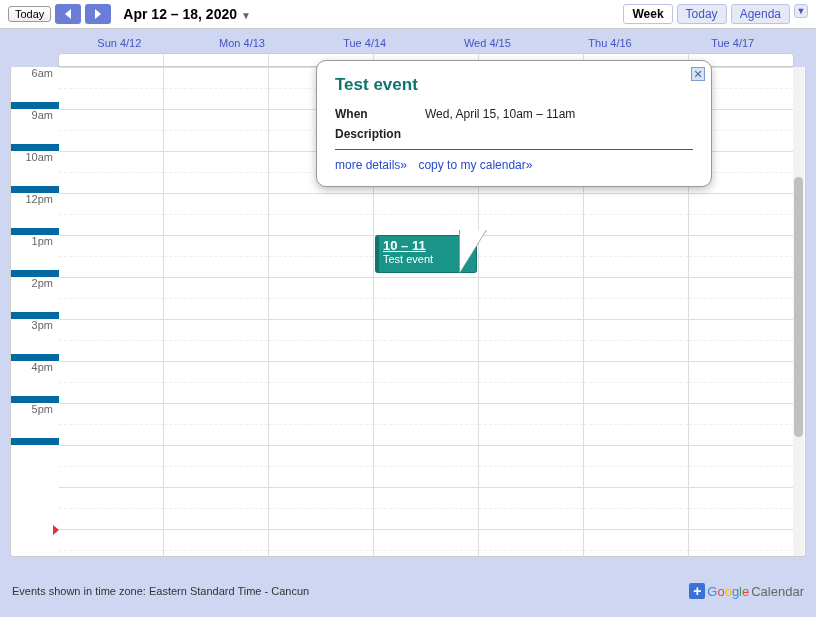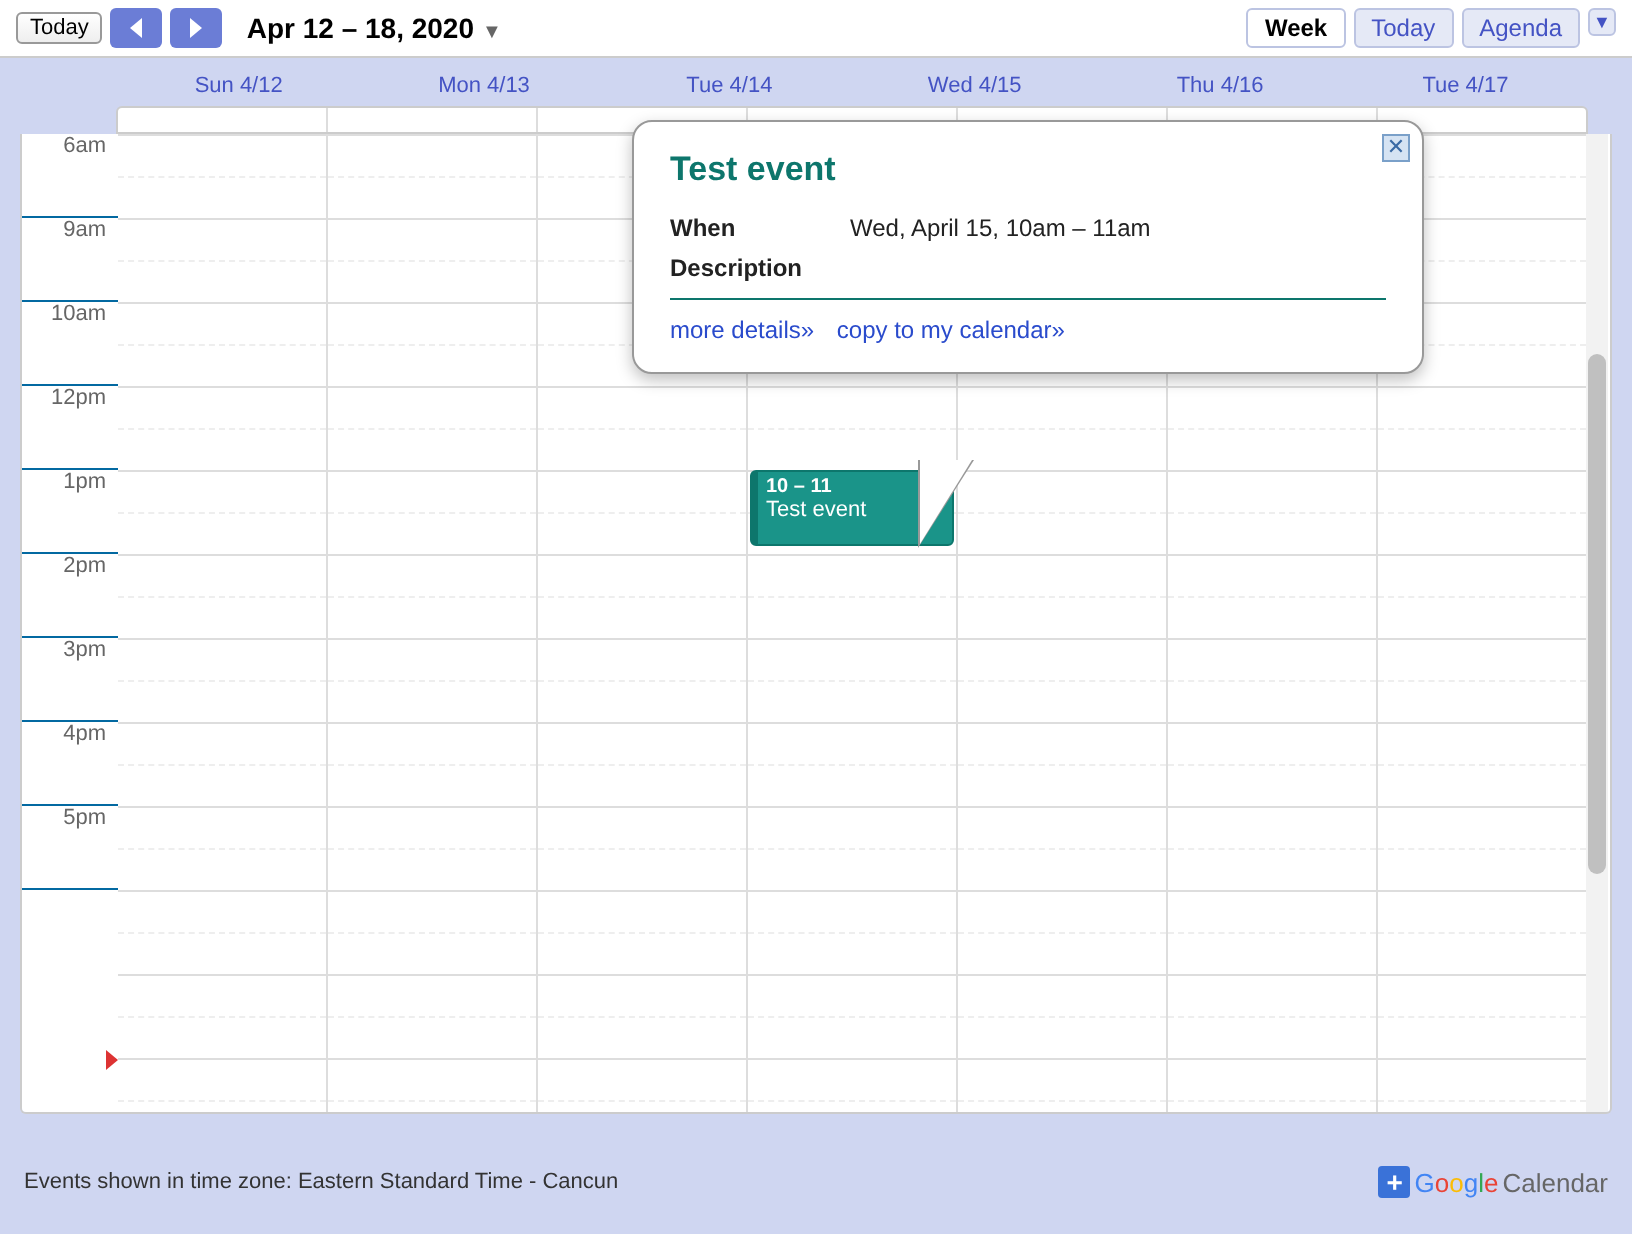--- a/index.html
+++ b/index.html
@@ -17,29 +17,29 @@
 .agenda-dd { width: 14px; height: 14px; background: #e5e9f6; border: 1px solid #bcc4e2; border-radius: 3px; display: inline-flex; align-items: center; justify-content: center; color: #4453c4; font-size: 9px; cursor: pointer; }
 .cal-wrap { background: #cfd6f1; padding: 4px 10px 0 10px; position: relative; }
 .day-headers { display: flex; margin-left: 48px; padding-right: 12px; }
 .day-header { flex: 1; text-align: center; font-size: 11px; color: #4453c4; padding: 4px 0; cursor: pointer; }
 .allday-row { display: flex; margin-left: 48px; margin-right: 12px; height: 14px; background: #fff; border: 1px solid #ccc; border-radius: 3px 3px 0 0; }
 .allday-cell { flex: 1; border-right: 1px solid #ddd; }
 .allday-cell:last-child { border-right: 0; }
 .grid-scroll { position: relative; height: 490px; overflow-y: auto; overflow-x: hidden; background: #fff; margin-right: 0; border: 1px solid #ccc; border-top: 0; border-radius: 0 0 3px 3px; }
 .grid-inner { position: relative; height: 1008px; }
 .hour-labels { position: absolute; left: 0; top: 0; width: 48px; }
-.hour-label { height: 42px; text-align: right; padding-right: 6px; font-size: 11px; color: #666; border-bottom: 1px solid #0369a1; }
+.hour-label { height: 42px; text-align: right; padding-right: 6px; font-size: 11px; color: #666; border-bottom: 7px solid #0369a1; }
 .day-cols { position: absolute; left: 48px; right: 12px; top: 0; bottom: 0; display: flex; }
 .day-col { flex: 1; border-right: 1px solid #ddd; position: relative; }
 .day-col:last-child { border-right: 0; }
 .hour-line { position: absolute; left: 0; right: 0; border-top: 1px solid #ddd; }
 .half-line { position: absolute; left: 0; right: 0; border-top: 1px dashed #eee; }
 .now-marker { position: absolute; left: 42px; width: 0; height: 0; border-top: 5px solid transparent; border-bottom: 5px solid transparent; border-left: 6px solid #d33; }
 .event-block { position: absolute; left: 1px; right: 1px; background: #1a9489; border: 1px solid #0d766c; border-left: 4px solid #0d766c; border-radius: 3px; color: #fff; font-size: 10px; padding: 2px 4px; cursor: pointer; overflow: hidden; }
-.event-time { font-weight: bold; font-size: 10px; }
+.event-time { font-weight: bold; font-size: 13px; text-decoration: underline; }
 .event-title { font-size: 11px; }
 .footer { position: absolute; bottom: 18px; left: 12px; right: 12px; font-size: 11px; color: #333; display: flex; align-items: center; }
 .gcal-brand { margin-left: auto; display: flex; align-items: center; gap: 2px; font-size: 13px; }
 .gcal-plus { width: 16px; height: 16px; background: #3a72d8; color: #fff; border-radius: 2px; display: inline-flex; align-items: center; justify-content: center; font-weight: bold; font-size: 14px; }
 .g1 { color: #4285f4; } .g2 { color: #ea4335; } .g3 { color: #fbbc05; } .g4 { color: #4285f4; } .g5 { color: #34a853; } .g6 { color: #ea4335; }
 .popup { position: absolute; top: 60px; left: 316px; width: 396px; background: #fff; border: 1px solid #999; border-radius: 10px; box-shadow: 0 3px 8px rgba(0,0,0,.25); padding: 14px 18px; z-index: 10; }
 .popup-close { position: absolute; top: 6px; right: 6px; width: 14px; height: 14px; border: 1px solid #7aa0c9; background: #d5e3f3; color: #3a6aa5; font-size: 11px; line-height: 12px; text-align: center; cursor: pointer; }
 .popup-title { color: #0d766c; font-size: 17px; font-weight: bold; margin-bottom: 12px; }
 .popup-row { display: flex; font-size: 12px; margin-bottom: 6px; }
 .popup-label { width: 90px; font-weight: bold; color: #222; }

